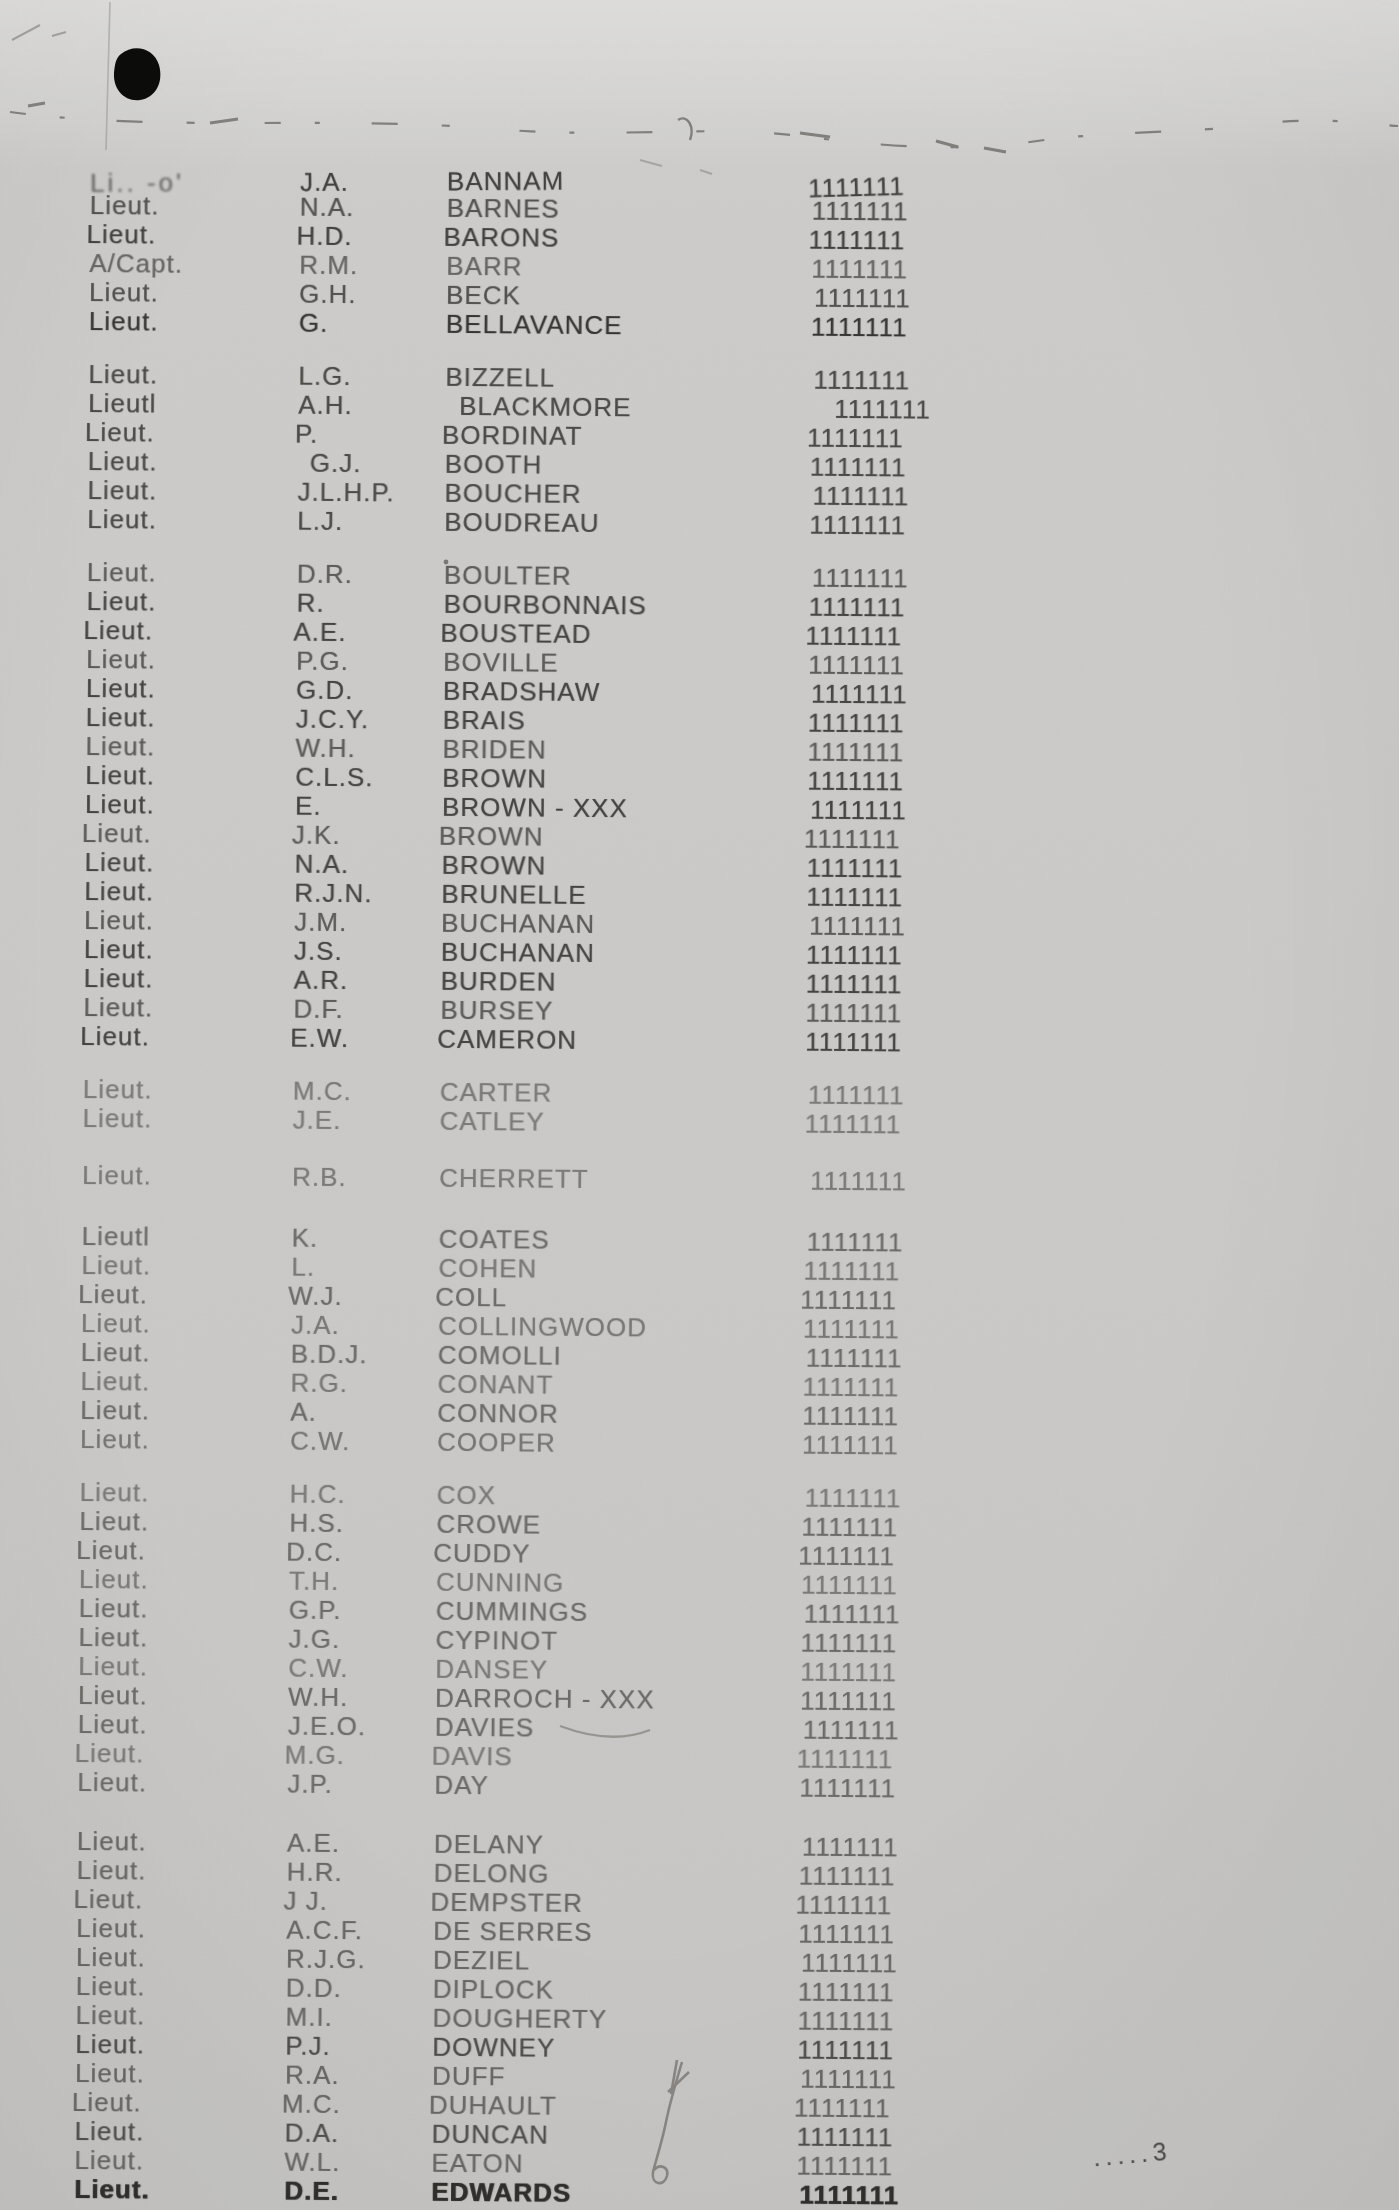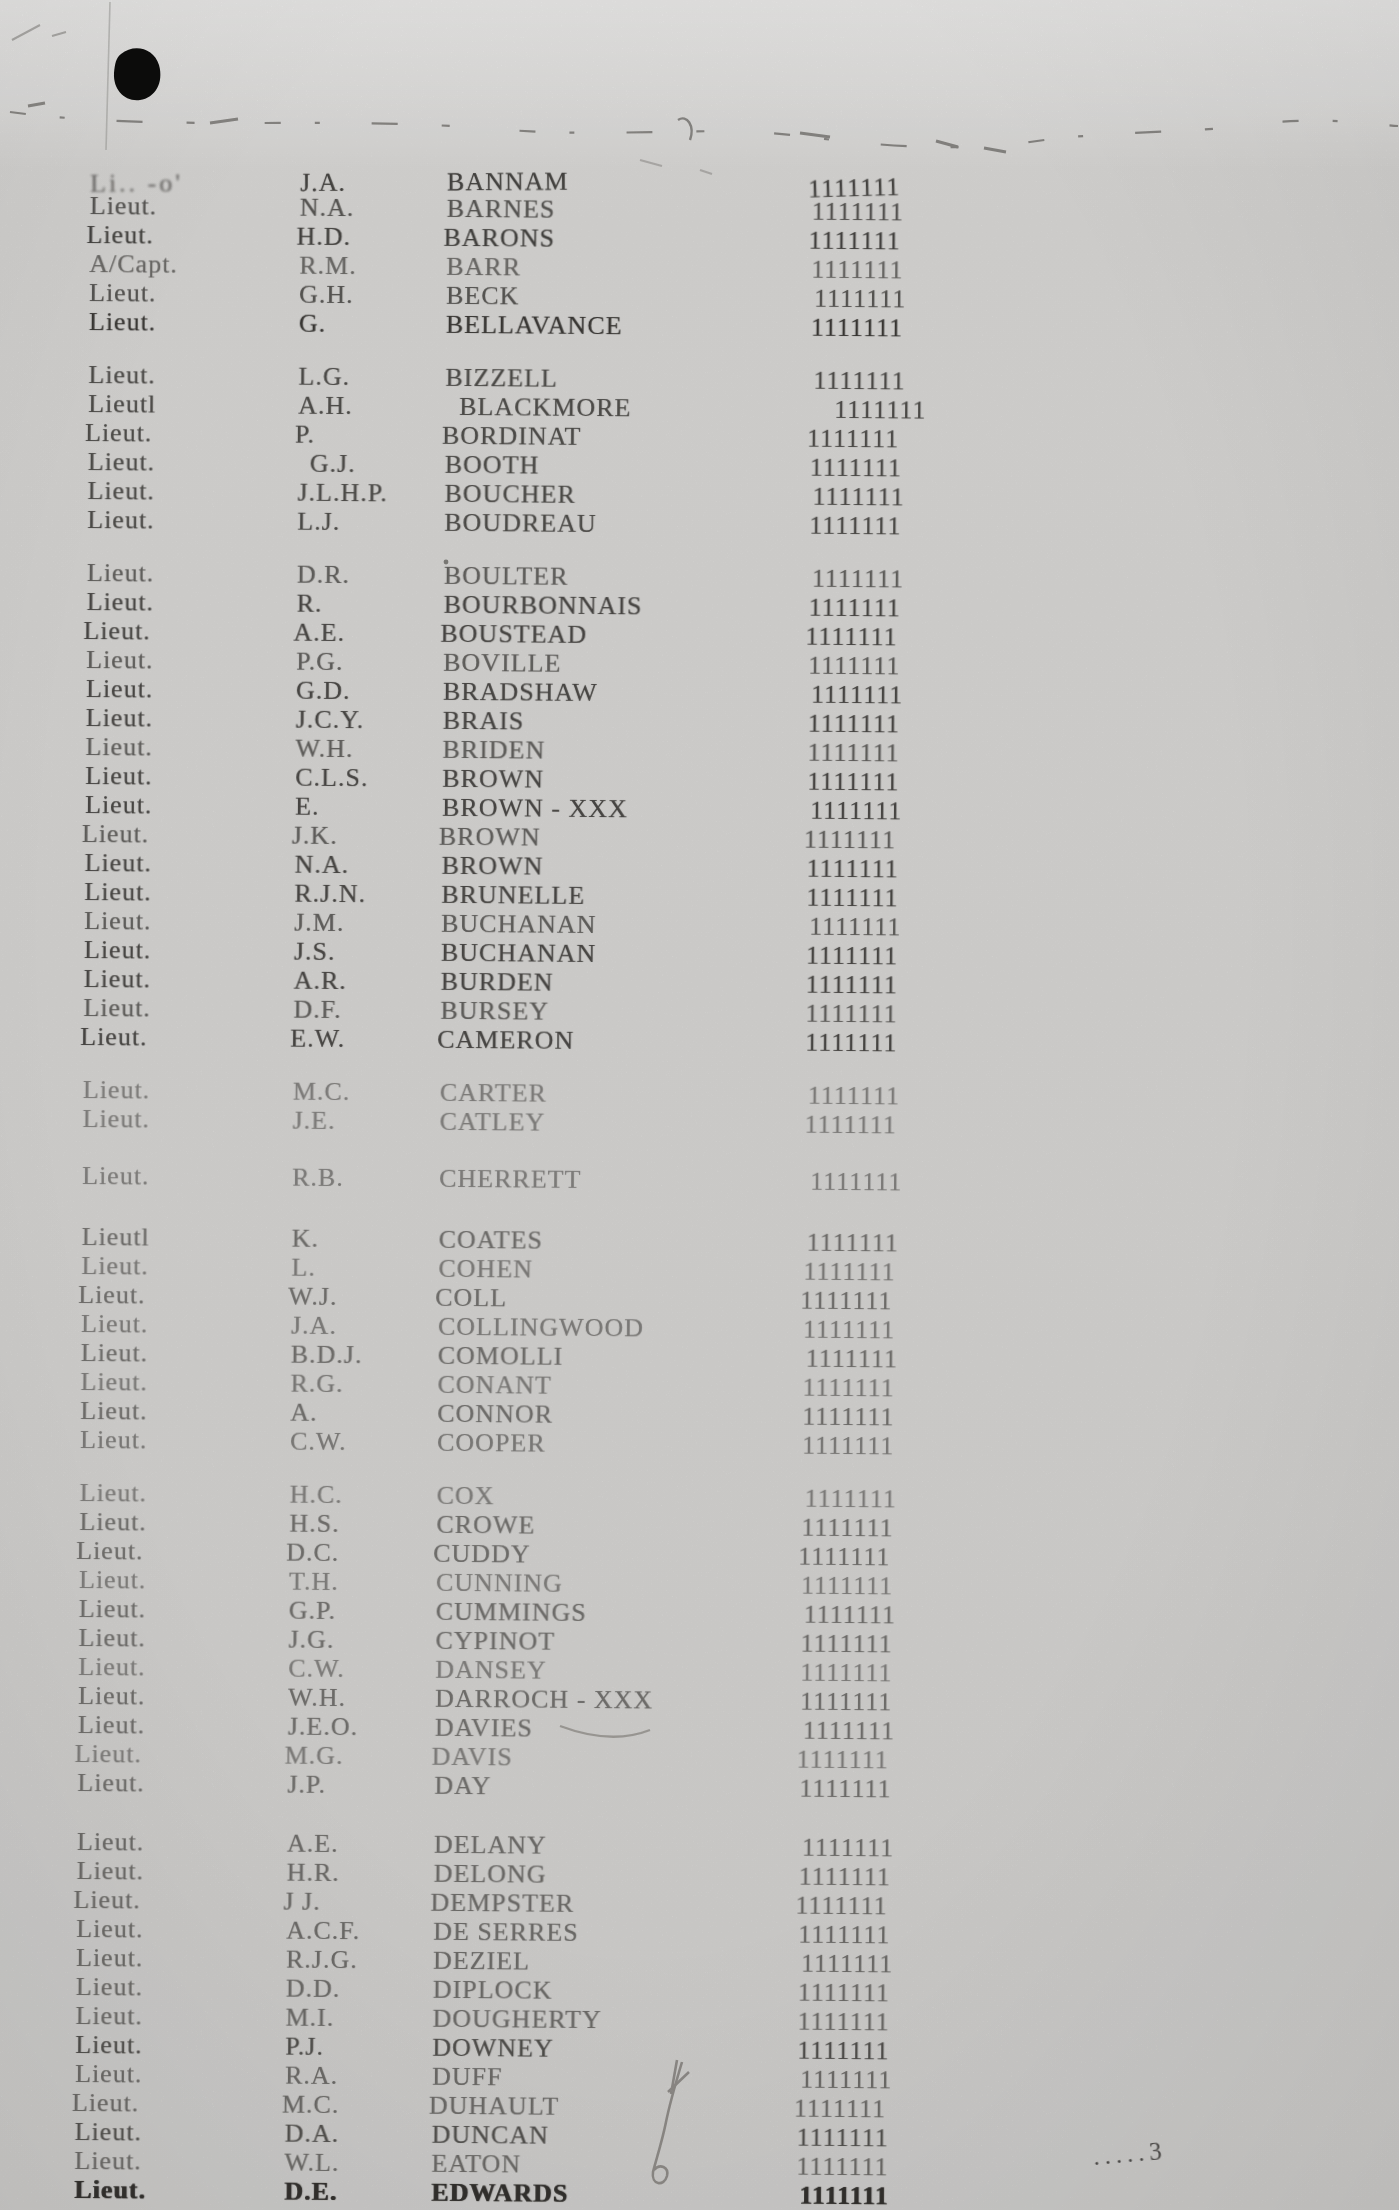--- a/index.html
+++ b/index.html
@@ -2,21 +2,21 @@
 <html><head>
 <meta charset="utf-8">
 <style>
   html,body{margin:0;padding:0;background:#b8b7b5;}
   .page{
     position:relative; width:1399px; height:2210px; overflow:hidden;
     background:
       linear-gradient(180deg, rgba(255,255,255,.40) 0px, rgba(255,255,255,.22) 95px, rgba(255,255,255,0) 170px),
       radial-gradient(ellipse at 46% 42%, rgba(0,0,0,0) 55%, rgba(0,0,0,.055) 100%),
       linear-gradient(180deg,#dcdbd9 0%, #d9d8d6 10%, #d6d5d3 62%, #d3d2d0 100%);
-    font-family:Liberation Serif, serif;
+    font-family:Liberation Sans, sans-serif;
     color:#33312e;
   }
   .grain,.marks{position:absolute;inset:0;width:1399px;height:2210px;pointer-events:none;}
   .roster{
     position:absolute; left:90px; top:168px; width:1120px;
     transform:rotate(.45deg); transform-origin:760px 0px;
     font-size:26px; line-height:29px; letter-spacing:1px;
     text-shadow:.4px 0 .7px rgba(42,40,36,.55);
     filter:blur(.2px);
   }

